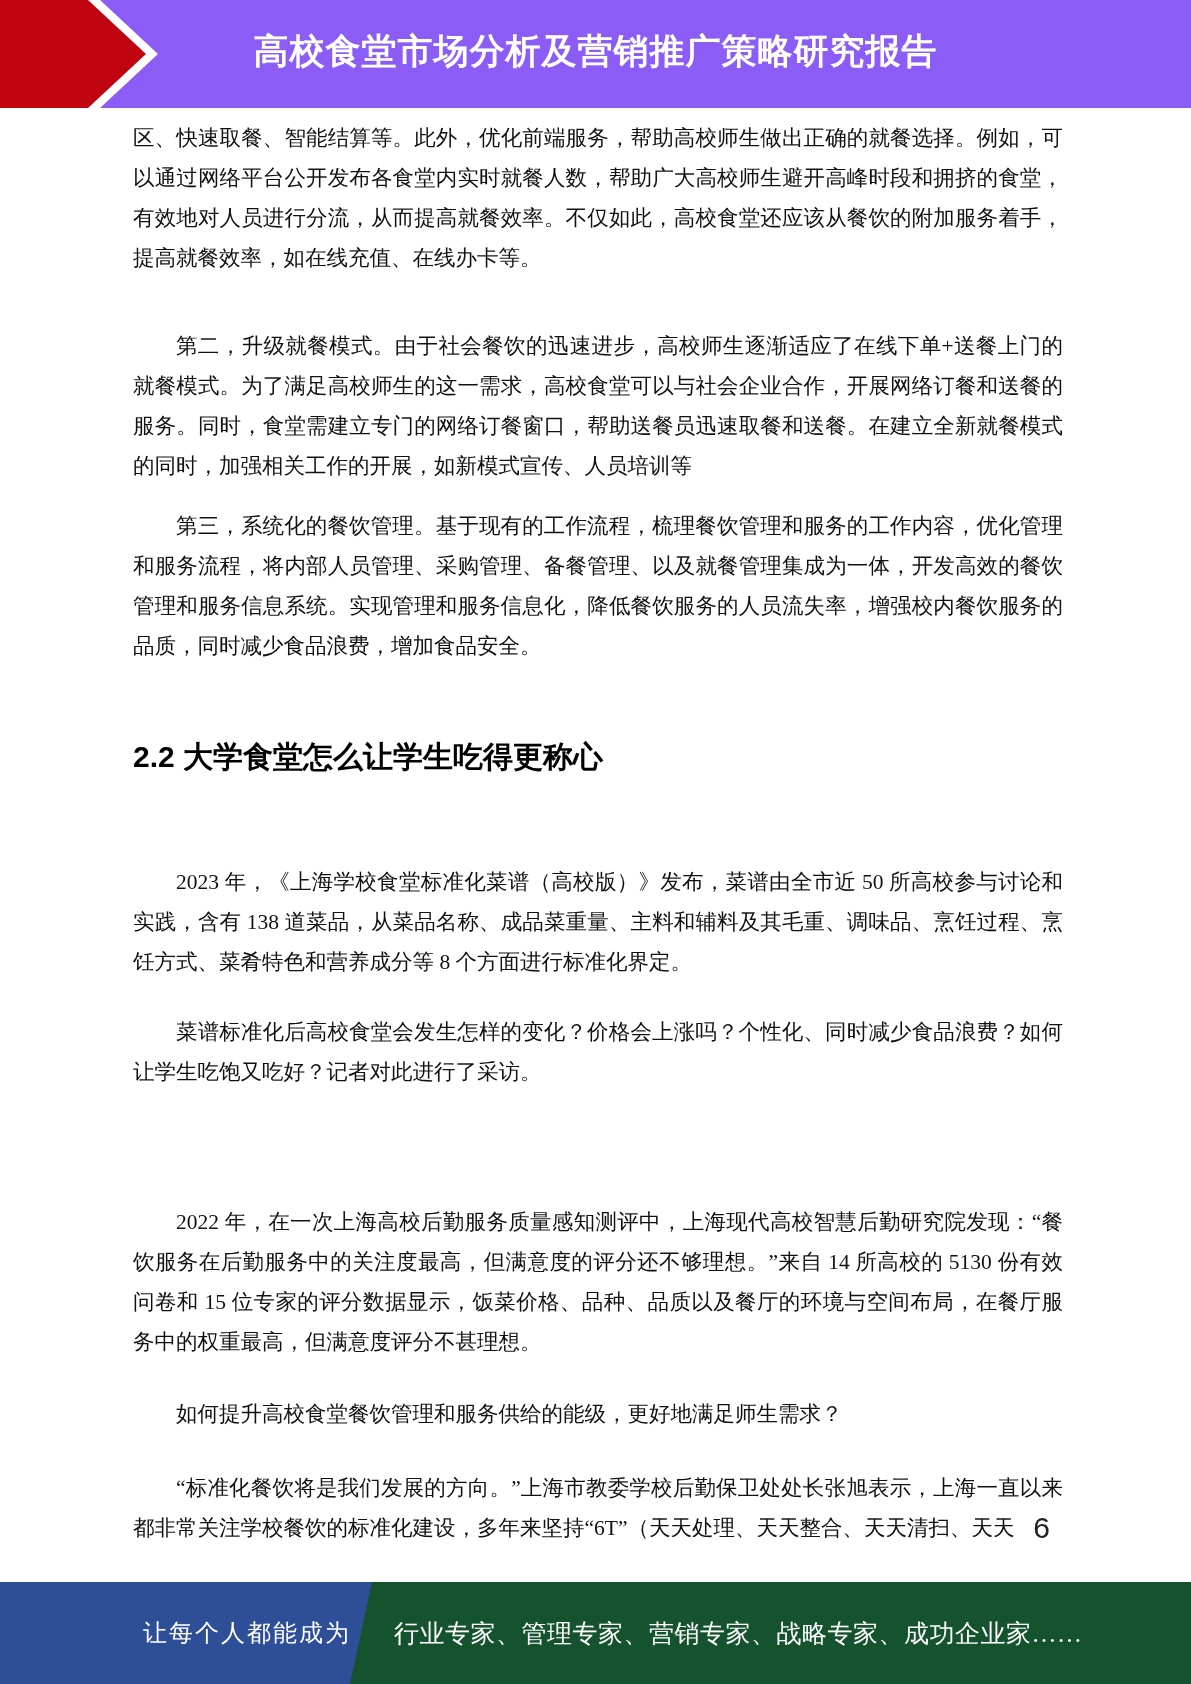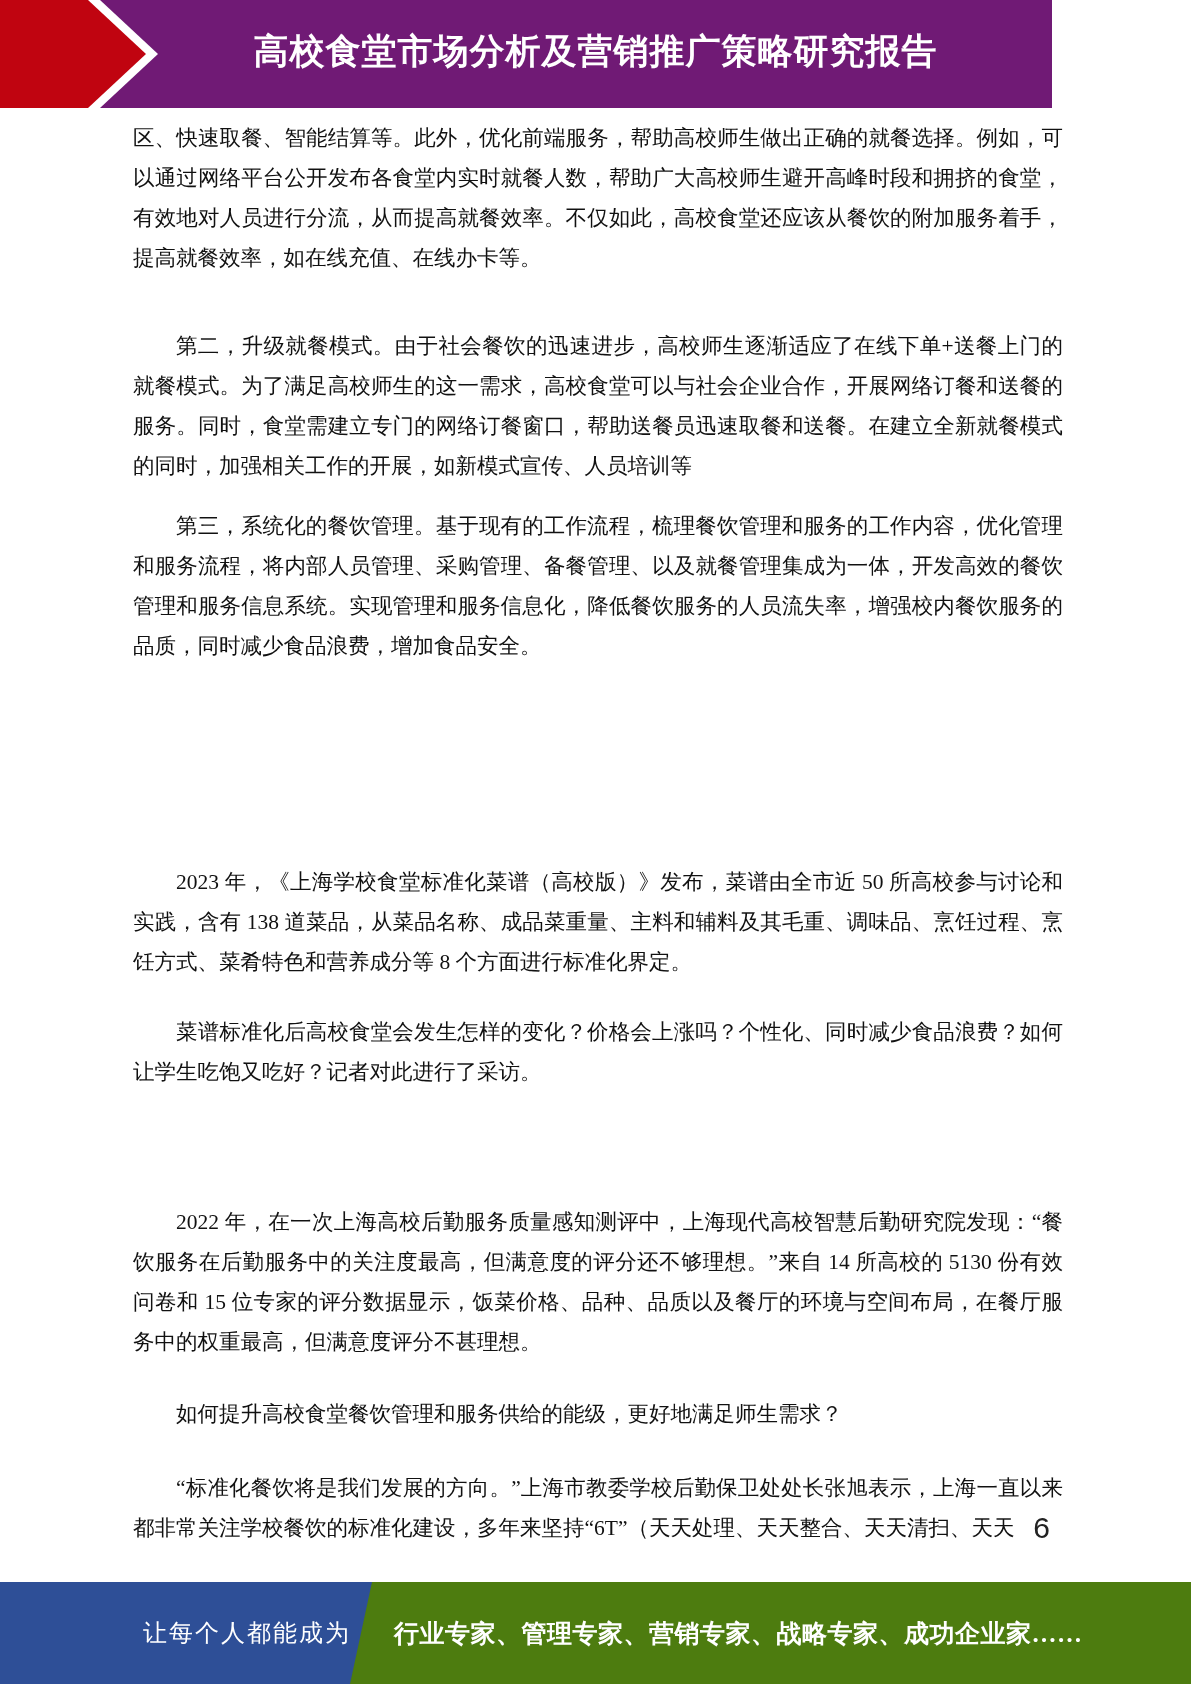--- a/index.html
+++ b/index.html
@@ -7,22 +7,22 @@
     position:relative;
     width:1191px;height:1684px;
     margin:0 auto;
     background:#ffffff;
     overflow:hidden;
     font-family:"Liberation Serif","DejaVu Serif",serif;
     color:#111;
   }
   
   .header{
-    position:absolute;left:0;top:0;width:1052px;height:108px;
-    background:#701a75;
+    position:absolute;left:0;top:0;width:1191px;height:108px;
+    background:#8b5cf6;
     text-decoration:underline;
   }
   .header-banner{position:absolute;left:0;top:0;}
   .header-title{
     position:absolute;left:0;top:0;width:1191px;height:102px;
     display:flex;align-items:center;justify-content:center;
     font-family:"Liberation Sans","DejaVu Sans",sans-serif;
     font-weight:700;font-size:35px;letter-spacing:1px;color:#ffffff;
   }
   
@@ -49,58 +49,58 @@
   #p8{top:1432px;}
   .page-number{
     position:absolute;left:133px;top:1508px;width:917px;
     text-align:right;
     font-family:"Liberation Sans","DejaVu Sans",sans-serif;
     font-size:30px;color:#222;line-height:40px;
   }
   
   .footer{
     position:absolute;left:0;top:1582px;width:1191px;height:102px;
-    background:#4d7c0f;
+    background:#14532d;
   }
   .footer-blue{
     position:absolute;left:0;top:0;width:380px;height:102px;
     background:#2e4f97;
     clip-path:polygon(0 0,372px 0,350px 102px,0 102px);
   }
   .footer-left-text{
     position:absolute;left:143px;top:0;height:102px;
     display:flex;align-items:center;
     color:#fff;font-size:24px;letter-spacing:2px;
     font-family:"Liberation Serif","DejaVu Serif",serif;
   }
   .footer-right-text{
     position:absolute;left:394px;top:0;height:102px;
     display:flex;align-items:center;
     color:#fff;font-size:25px;letter-spacing:0.5px;
     font-family:"Liberation Serif","DejaVu Serif",serif;
-    font-weight:bold;
   }
 </style>
 </head>
 <body>
 
 <div class="page">
 
   <div class="header">
     <svg class="header-banner" width="170" height="108" viewBox="0 0 170 108" aria-hidden="true">
       <polygon points="0,0 100,0 158,54 100,108 0,108" fill="#ffffff"></polygon>
       <polygon points="0,0 88,0 146,54 88,108 0,108" fill="#c00410"></polygon>
     </svg>
     <div class="header-title">高校食堂市场分析及营销推广策略研究报告</div>
   </div>
 
   <p id="p1" class="para">区、快速取餐、智能结算等。此外，优化前端服务，帮助高校师生做出正确的就餐选择。例如，可以通过网络平台公开发布各食堂内实时就餐人数，帮助广大高校师生避开高峰时段和拥挤的食堂，有效地对人员进行分流，从而提高就餐效率。不仅如此，高校食堂还应该从餐饮的附加服务着手，提高就餐效率，如在线充值、在线办卡等。</p>
   <p id="p2" class="para indent">第二，升级就餐模式。由于社会餐饮的迅速进步，高校师生逐渐适应了在线下单+送餐上门的就餐模式。为了满足高校师生的这一需求，高校食堂可以与社会企业合作，开展网络订餐和送餐的服务。同时，食堂需建立专门的网络订餐窗口，帮助送餐员迅速取餐和送餐。在建立全新就餐模式的同时，加强相关工作的开展，如新模式宣传、人员培训等</p>
   <p id="p3" class="para indent">第三，系统化的餐饮管理。基于现有的工作流程，梳理餐饮管理和服务的工作内容，优化管理和服务流程，将内部人员管理、采购管理、备餐管理、以及就餐管理集成为一体，开发高效的餐饮管理和服务信息系统。实现管理和服务信息化，降低餐饮服务的人员流失率，增强校内餐饮服务的品质，同时减少食品浪费，增加食品安全。</p>
 
+  <h2 id="h-2-2" class="heading">2.2 大学食堂怎么让学生吃得更称心</h2>
   <p id="p4" class="para indent">2023 年，《上海学校食堂标准化菜谱（高校版）》发布，菜谱由全市近 50 所高校参与讨论和实践，含有 138 道菜品，从菜品名称、成品菜重量、主料和辅料及其毛重、调味品、烹饪过程、烹饪方式、菜肴特色和营养成分等 8 个方面进行标准化界定。</p>
   <p id="p5" class="para indent">菜谱标准化后高校食堂会发生怎样的变化？价格会上涨吗？个性化、同时减少食品浪费？如何让学生吃饱又吃好？记者对此进行了采访。</p>
 
   <p id="p6" class="para indent">2022 年，在一次上海高校后勤服务质量感知测评中，上海现代高校智慧后勤研究院发现：“餐饮服务在后勤服务中的关注度最高，但满意度的评分还不够理想。”来自 14 所高校的 5130 份有效问卷和 15 位专家的评分数据显示，饭菜价格、品种、品质以及餐厅的环境与空间布局，在餐厅服务中的权重最高，但满意度评分不甚理想。</p>
   <p id="p7" class="para indent">如何提升高校食堂餐饮管理和服务供给的能级，更好地满足师生需求？</p>
   <p id="p8" class="para indent">“标准化餐饮将是我们发展的方向。”上海市教委学校后勤保卫处处长张旭表示，上海一直以来都非常关注学校餐饮的标准化建设，多年来坚持“6T”（天天处理、天天整合、天天清扫、天天</p>
 
   <div class="page-number">6</div>
 
   <div class="footer">

